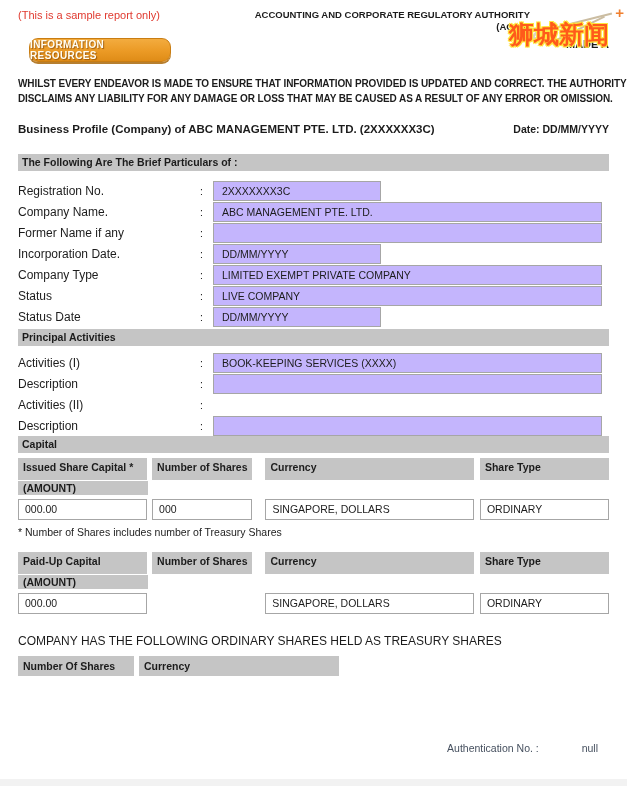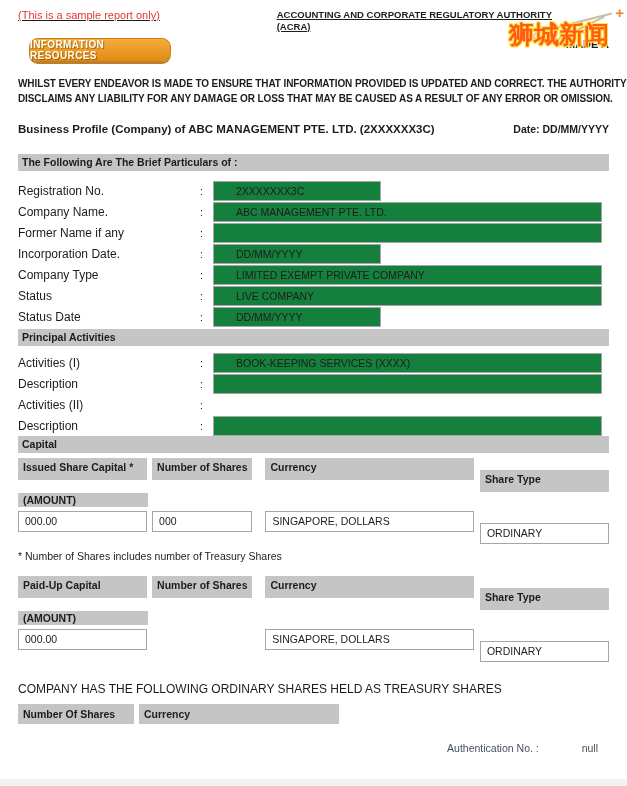--- a/index.html
+++ b/index.html
@@ -6,23 +6,23 @@
     --sample-red:#e03a30; --banner-orange:#eb9a25; --banner-orange-dark:#c97d12;
     --section-gray:#c5c5c5; --border-gray:#a6a6a6; --text-dark:#1c1c1c;
     --footer-slate:#46505f; --watermark-orange:#ff5a1a; --watermark-yellow:#ffe63c;
   }
   html,body{margin:0;padding:0;background:#e9e9e9;}
   .page{
     width:627px;height:786px;background:#ffffff;position:relative;overflow:hidden;
     font-family:"Liberation Sans","DejaVu Sans",sans-serif;color:var(--text-dark,#1c1c1c);
   }
   
-  .header-top{display:flex;justify-content:space-between;padding:9px 18px 0 18px;text-decoration:underline;}
+  .header-top{display:flex;justify-content:space-between;padding:9px 18px 0 18px;}
   .sample-note{font-size:11px;color:var(--sample-red,#e03a30);}
-  .authority{text-align:left;font-size:9.5px;font-weight:bold;line-height:12px;margin-right:57px;}
+  .authority{text-align:right;font-size:9.5px;font-weight:bold;line-height:12px;margin-right:79px;}
   .banner-row{display:flex;justify-content:space-between;align-items:flex-start;padding:5px 18px 0 29px;}
   .info-banner{
     width:140px;height:22px;border-radius:9px;
     background:linear-gradient(180deg,#f3ac3f 0%,var(--banner-orange,#eb9a25) 55%,#df8c17 100%);
     border:1px solid var(--banner-orange-dark,#c97d12);
     box-shadow:0 2px 0 rgba(170,105,10,.85);
     display:flex;align-items:center;justify-content:center;
     color:#fffdf2;font-size:10px;font-weight:bold;letter-spacing:.4px;
     text-shadow:1px 1px 1px rgba(120,60,0,.65);
   }
@@ -51,36 +51,36 @@
     font-size:10.5px;font-weight:bold;padding-left:4px;box-sizing:border-box;width:591px;}
   .bar-particulars{margin-top:19px;}
   .bar-activities{margin-top:2px;}
   .bar-capital{margin-top:0;}
   .rows{margin:9px 18px 0 18px;}
   .rows.activities{margin-top:6px;}
   .frow{height:21px;display:flex;align-items:center;}
   .flabel{width:182px;font-size:12px;flex:none;}
   .fcolon{width:13px;font-size:10.5px;flex:none;}
   .vbox{border:1px solid var(--border-gray,#a6a6a6);height:20px;line-height:18px;box-sizing:border-box;
-    padding:0 22px;font-size:10.5px;background:#15803d;overflow:hidden;white-space:nowrap;}
+    padding:0 8px;font-size:10.5px;background:#c4b5fd;overflow:hidden;white-space:nowrap;}
   .vbox.medium{width:168px;}
   .vbox.wide{width:389px;}
   
   .cap-table{margin:0 18px;}
   .cap-head{display:flex;margin-top:5px;}
   .cap-amount-row{display:flex;margin-top:1px;}
   .cap-vals{display:flex;margin-top:4px;}
   .hcell{background:var(--section-gray,#c5c5c5);height:22px;box-sizing:border-box;
     font-size:10.5px;font-weight:bold;padding:3px 0 0 5px;}
   .acell{background:var(--section-gray,#c5c5c5);height:14px;box-sizing:border-box;
     font-size:10.5px;font-weight:bold;padding:0 0 0 5px;line-height:14px;}
   .c1{width:130px;margin-right:5px;}
   .c2{width:101px;margin-right:13px;}
   .c3{width:210px;margin-right:6px;}
-  .c4{width:130px;margin-top:12px;}
+  .c4{width:130px;}
   .tvbox{border:1px solid var(--border-gray,#a6a6a6);height:21px;line-height:19px;box-sizing:border-box;
     padding:0 6px;font-size:10.5px;background:#fff;white-space:nowrap;overflow:hidden;}
   .tspacer{height:21px;}
   .footnote{margin:6px 18px 0 18px;font-size:10.5px;}
   .cap-head.paid{margin-top:14px;}
   .treasury-note{margin:20px 18px 0 18px;font-size:12px;}
   .tre-head{display:flex;margin:8px 18px 0 18px;}
   .t1{width:116px;margin-right:5px;}
   .t2{width:200px;}
   .tcell{background:var(--section-gray,#c5c5c5);height:20px;line-height:20px;box-sizing:border-box;

